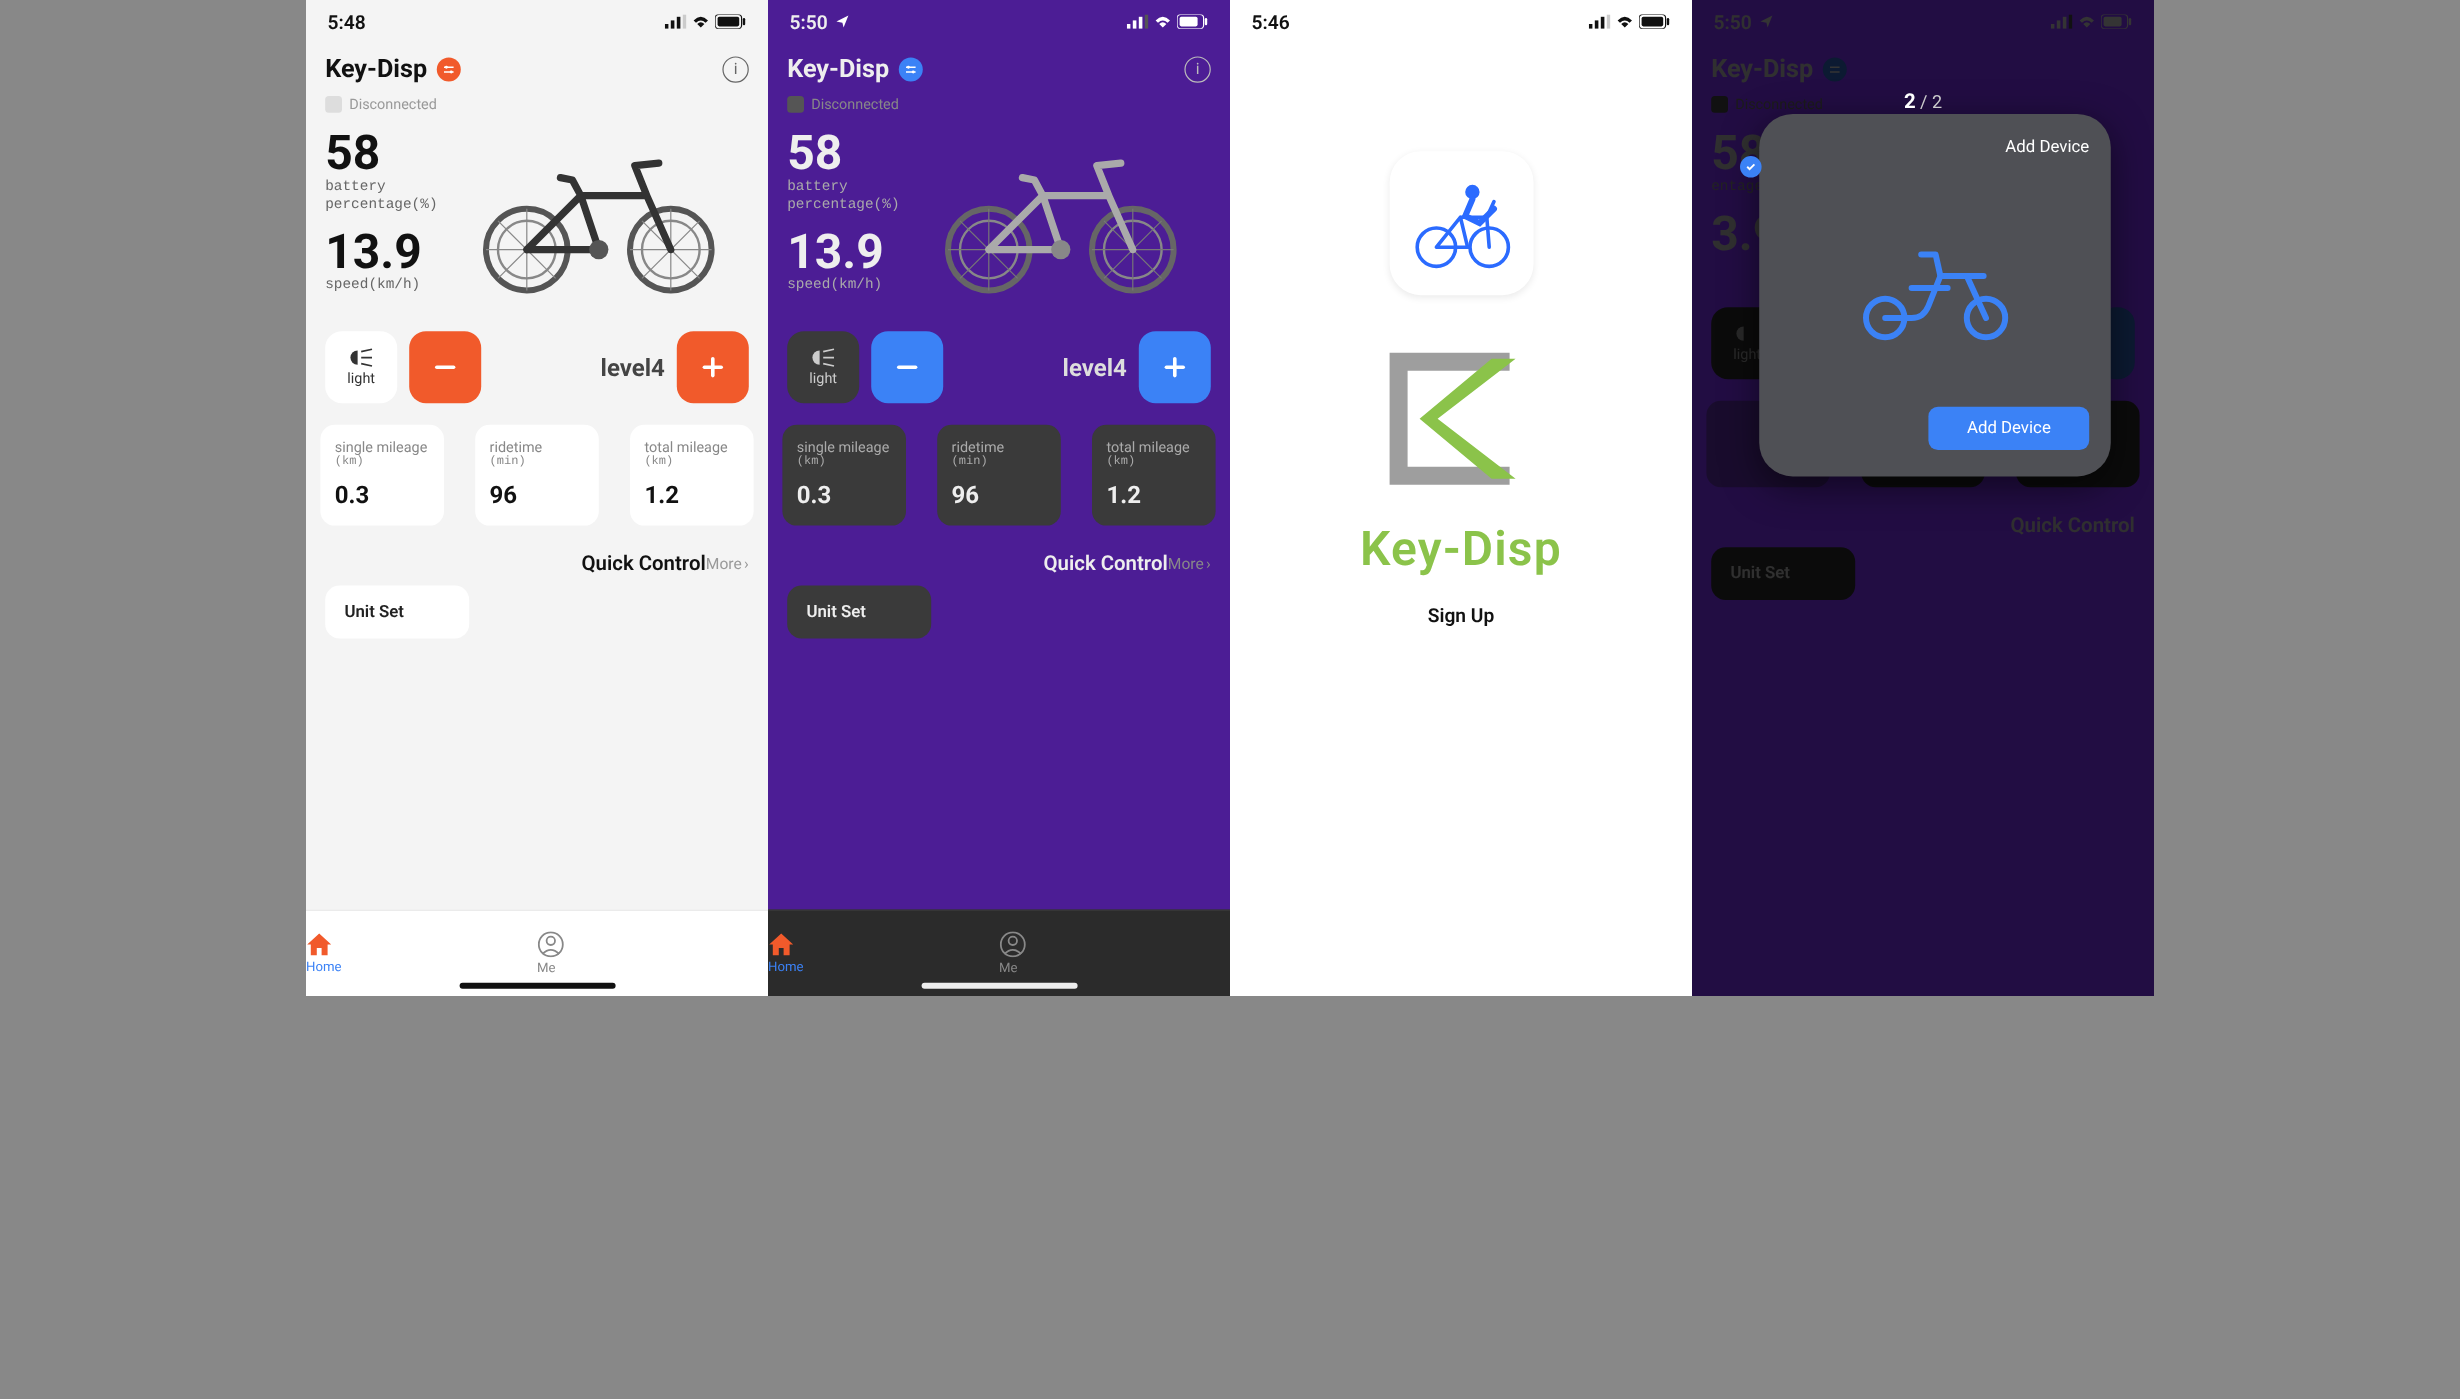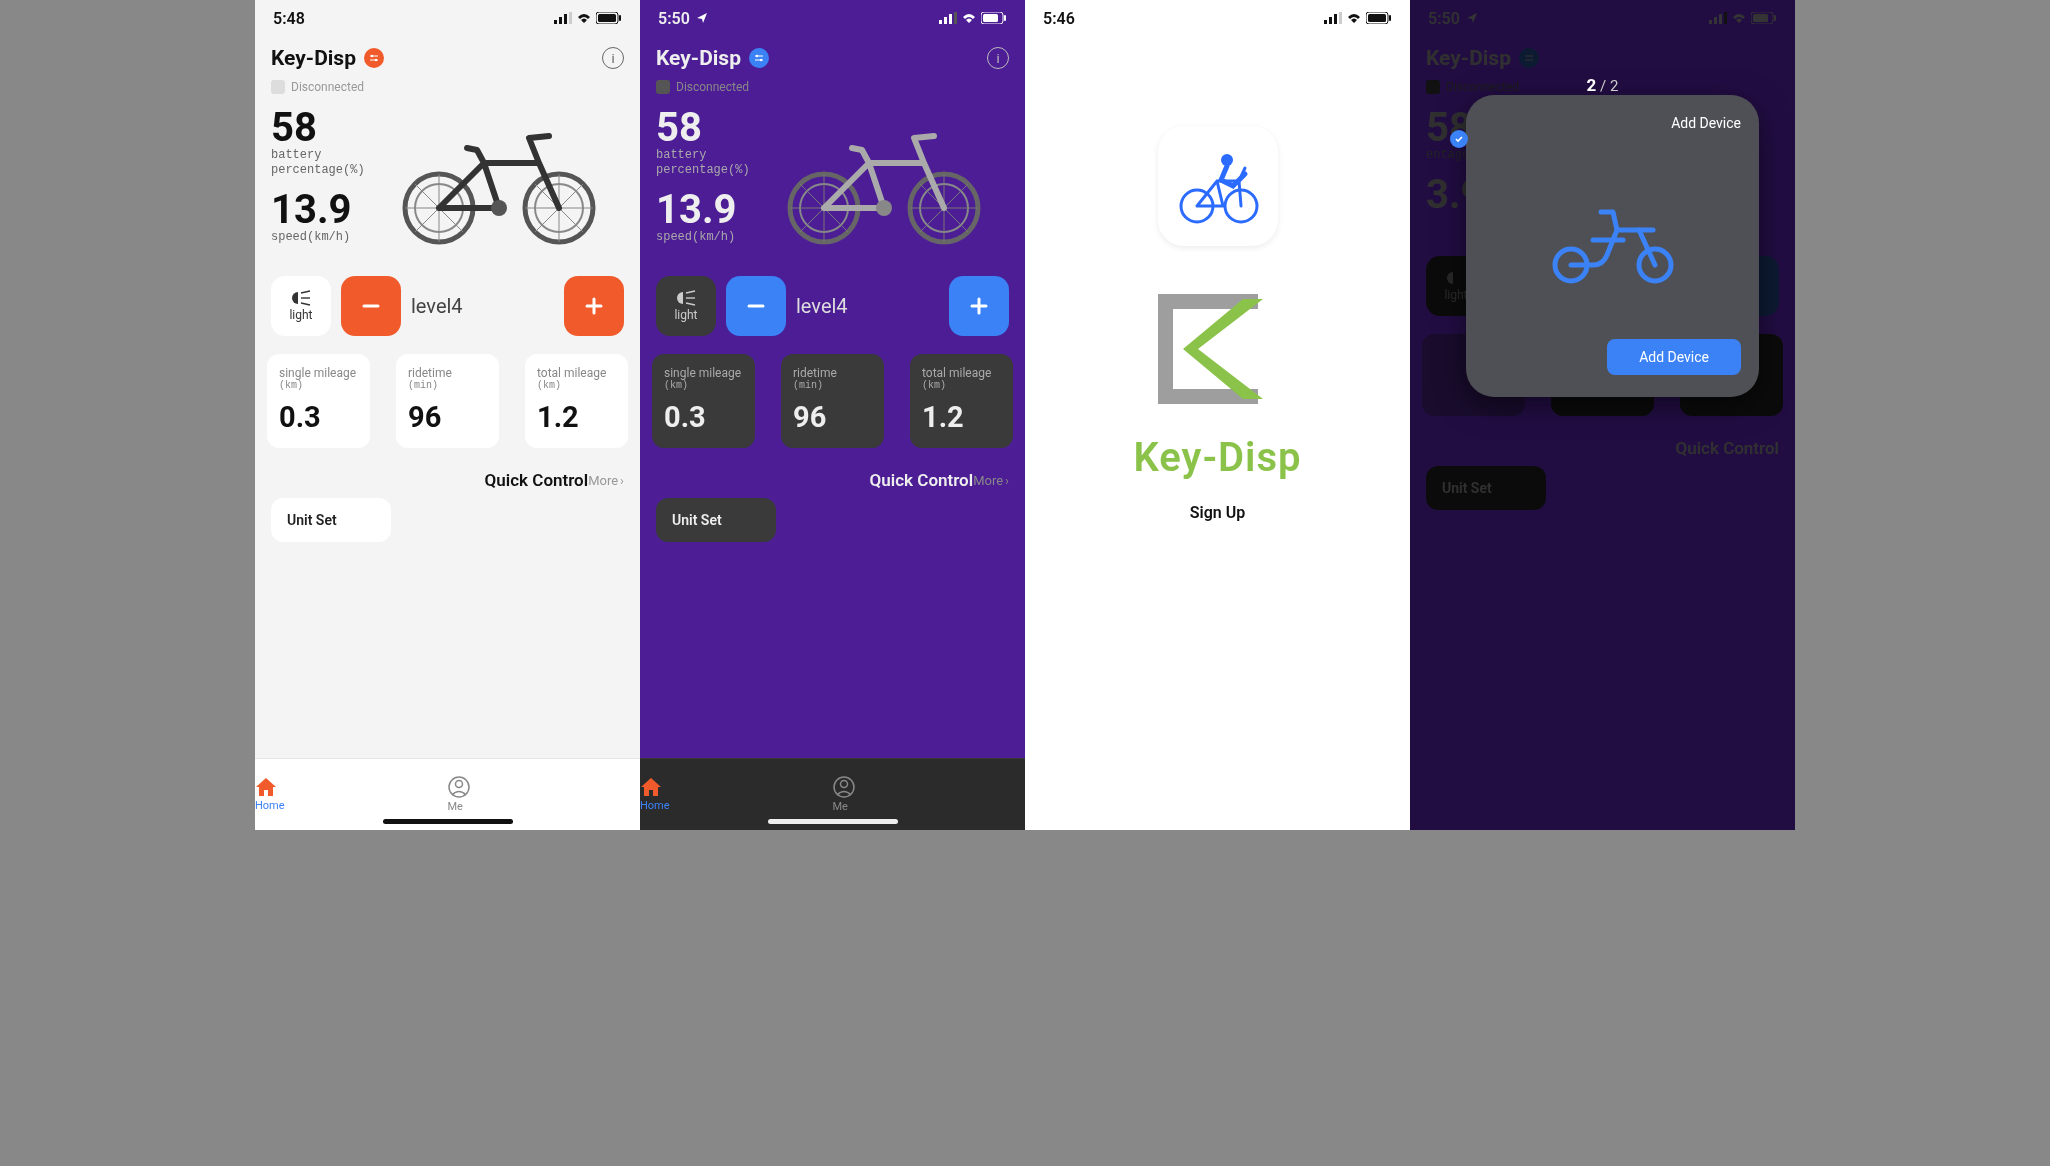--- a/index.html
+++ b/index.html
@@ -91,37 +91,37 @@
   }
   .light .light-btn{background:#fff;color:#333;}
   .dark  .light-btn{background:#3a3a3a;color:#ccc;}
   .pm-btn{
     width:60px;height:60px;border-radius:14px;
     display:flex;align-items:center;justify-content:center;
   }
   .pm-btn svg{display:block;}
   .pm-orange{background:#f15a2b;}
   .pm-blue{background:#3b82f6;}
-  .level-lbl{font-size:20px;flex:1;text-align:left;}
+  .level-lbl{font-size:20px;flex:1;text-align:right;font-weight:bold;}
   .light .level-lbl{color:#444;}
   .dark  .level-lbl{color:#ddd;}
 
   
   .cards{display:flex;gap:26px;padding:0 12px;}
   .card{
     flex:1;border-radius:12px;padding:12px 12px 14px 12px;
     display:flex;flex-direction:column;gap:8px;
   }
   .light .card{background:#fff;}
   .dark  .card{background:#3a3a3a;}
   .card-lbl{font-size:12px;line-height:1.2;}
   .light .card-lbl{color:#888;}
   .dark  .card-lbl{color:#aaa;}
   .card-lbl small{display:block;font-size:10px;font-family:Liberation Mono, monospace;}
-  .card-val{font-size:29px;font-weight:700;}
+  .card-val{font-size:20px;font-weight:700;}
 
   
   .qc-head{
     padding: 22px 16px 8px 16px;
     display:flex;justify-content:flex-end;align-items:center;
   }
   .qc-title{font-size:17px;font-weight:600;}
   .more{font-size:13px;display:flex;align-items:center;gap:2px;}
   .light .more{color:#999;}
   .dark  .more{color:#888;}

